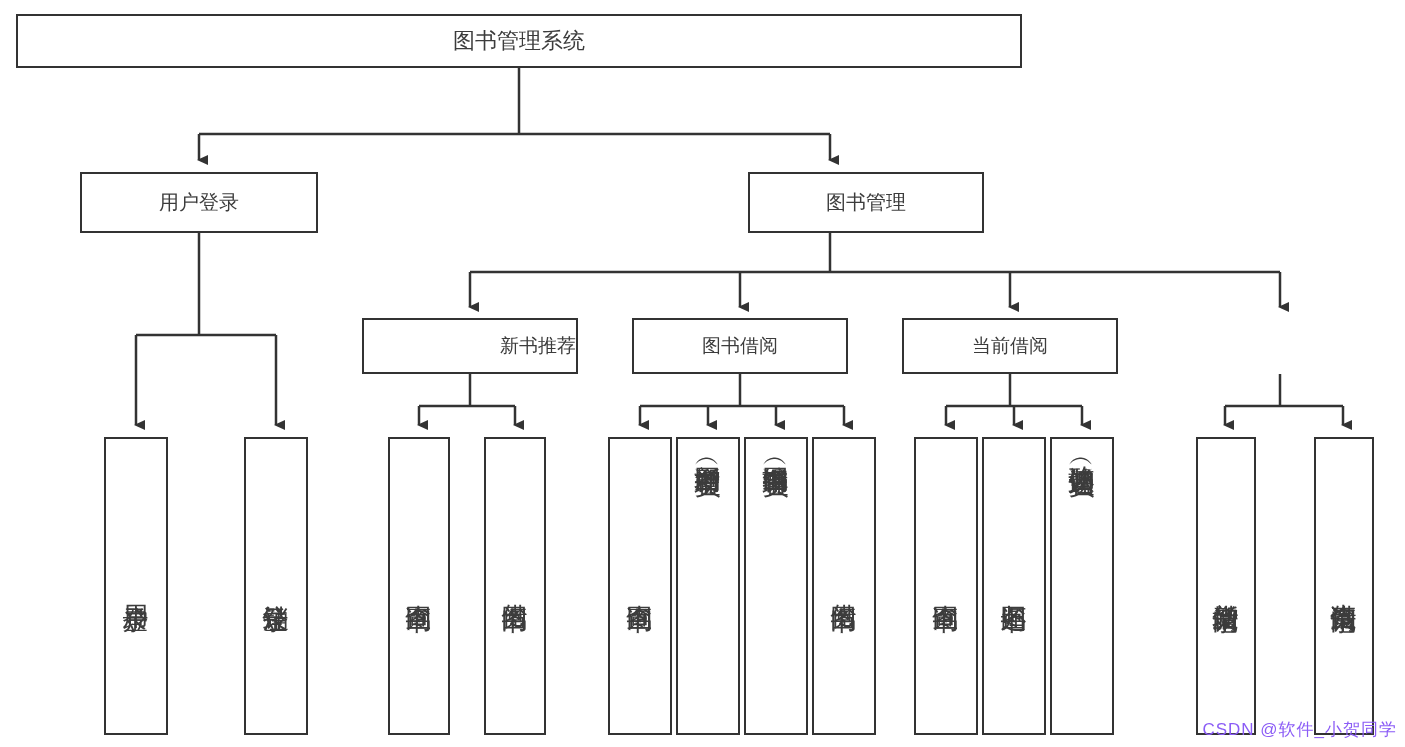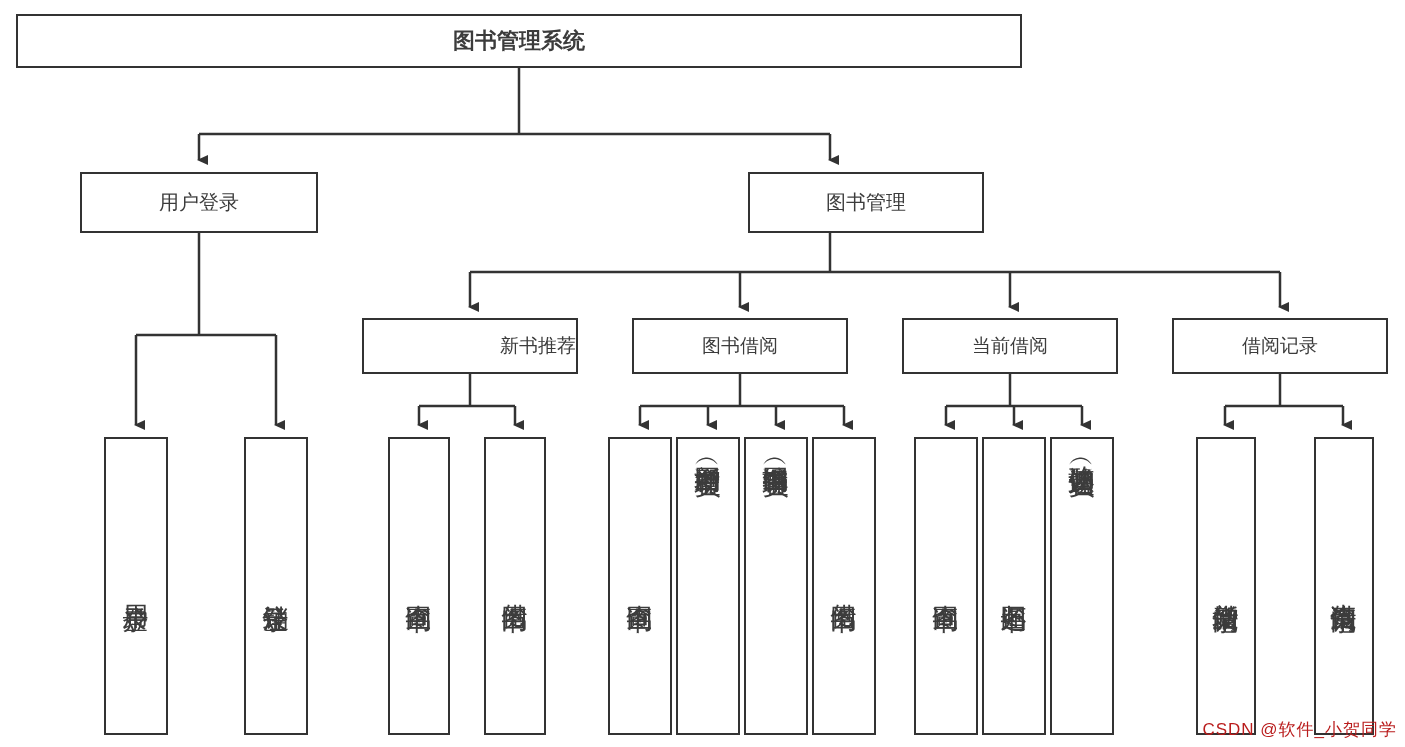--- a/index.html
+++ b/index.html
@@ -12,21 +12,21 @@
 
   .node{
     position:absolute;
     box-sizing:border-box;
     background:#ffffff;
     border:2px solid #333333;
     display:flex;align-items:center;justify-content:center;
     color:#3c3c3c;
     z-index:2;
   }
-  .node.root{font-size:22px;font-weight:bold;}
+  .node.root{font-size:22px;}
   .node.l1{font-size:20px;}
   .node.l2{font-size:19px;}
 
   .leaf{
     position:absolute;
     box-sizing:border-box;
     background:#ffffff;
     border:2px solid #333333;
     z-index:2;
     display:flex;
@@ -44,21 +44,21 @@
     color:#3c3c3c;
     white-space:nowrap;
   }
   .leaf.center .vtext{ margin-top:auto; margin-bottom:auto; }
   .leaf.center{ align-items:center; padding-top:0; }
 
   .watermark{
     position:absolute;
     right:8px;bottom:6px;
     font-size:17px;
-    color:#b91c1c;
+    color:#8b5cf6;
     letter-spacing:1px;
     z-index:5;
     white-space:nowrap;
   }
 </style>
 </head>
 <body>
 
 <div id="canvas">
 
@@ -125,23 +125,20 @@
 
   <div class="node l2" style="left:362px;top:318px;width:216px;height:56px;justify-content:flex-end;">
     <span>新书推荐</span>
   </div>
   <div class="node l2" style="left:902px;top:318px;width:216px;height:56px;">
     <span>当前借阅</span>
   </div>
   <div class="node l2" style="left:632px;top:318px;width:216px;height:56px;">
     <span>图书借阅</span>
   </div>
-  <div class="node l2" style="left:1172px;top:318px;width:216px;height:56px;">
-    <span>借阅记录</span>
-  </div>
 
   <div class="leaf center" style="left:104px;top:437px;width:64px;height:298px;">
     <span class="vtext">用户登录</span>
   </div>
   <div class="leaf center" style="left:244px;top:437px;width:64px;height:298px;">
     <span class="vtext">注销登录</span>
   </div>
 
   <div class="leaf center" style="left:388px;top:437px;width:62px;height:298px;">
     <span class="vtext">查询图书</span>

